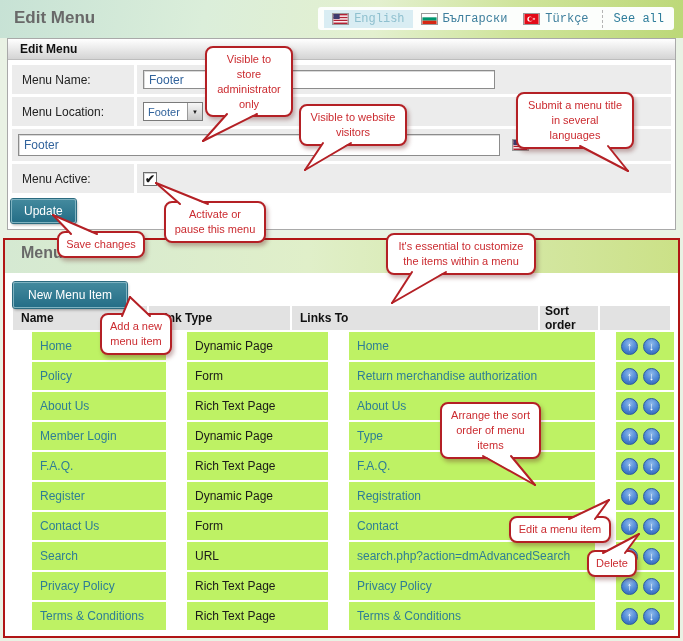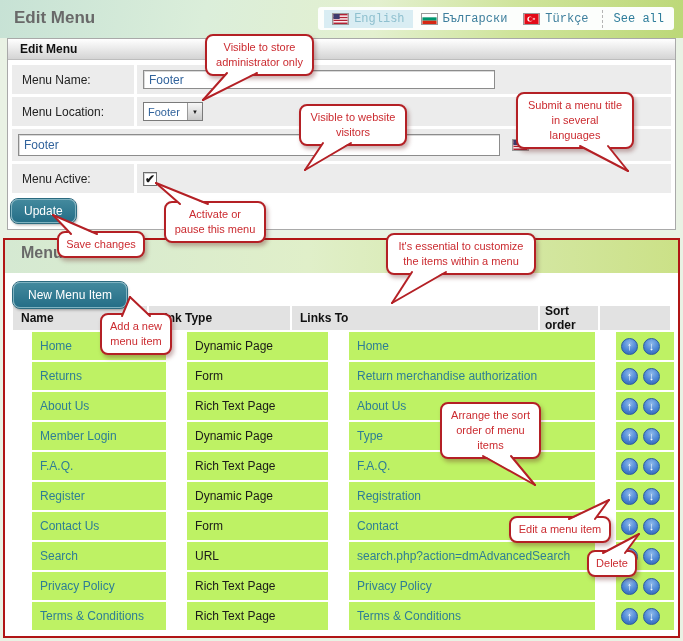--- a/index.html
+++ b/index.html
@@ -58,21 +58,21 @@
   .field-flag { margin-left:12px; cursor:pointer; }
   .cb {
     width:14px; height:14px; background:#fff; border:1px solid #6e6e6e;
     box-shadow:inset 1px 1px 0 #d0d0d0;
     font-size:12px; line-height:12px; text-align:center; font-weight:bold; color:#1a1a1a; cursor:pointer;
   }
   .btn-teal {
     position:absolute; display:inline-block;
     background:linear-gradient(#43899d,#256e87);
     border:1px solid #7fb3c1; outline:1px solid #2c6b80;
-    border-radius:7px; color:#fff; font-size:12px; cursor:pointer;
+    border-radius:2px; color:#fff; font-size:12px; cursor:pointer;
     box-shadow:1px 2px 3px rgba(0,0,0,0.35);
     font-family:"Liberation Sans",sans-serif;
   }
   #update-btn { left:11px; top:199px; padding:4px 12px; }
   #new-item-btn { left:13px; top:282px; padding:5px 14px; z-index:5; }
 
   
   .section {
     position:absolute; left:3px; top:238px; width:677px; height:400px;
     background:#fff; border:2px solid #b01515;
@@ -109,21 +109,21 @@
     position:absolute; z-index:50;
     background:#fff; border:2px solid #b42025; border-radius:8px;
     color:#cb2b30; font-size:11px; text-align:center; line-height:1.35;
     padding:4px 7px;
     box-shadow:2px 3px 4px rgba(100,30,30,0.35);
   }
   .callout svg.tail { position:absolute; overflow:visible; z-index:51; }
   .tailfill { fill:#fff; }
   .tailline { stroke:#b42025; stroke-width:2; stroke-linecap:round; }
 
-  #co-visible-store   { left:205px; top:34px;  width:109px; }
+  #co-visible-store   { left:205px; top:46px;  width:88px; }
   #co-visible-website { left:299px; top:104px; width:108px; }
   #co-submit-title    { left:516px; top:92px;  width:118px; }
   #co-activate        { left:164px; top:201px; width:102px; }
   #co-save            { left:57px;  top:231px; width:88px;  }
   #co-essential       { left:386px; top:233px; width:150px; }
   #co-add-new         { left:100px; top:313px; width:72px;  }
   #co-arrange         { left:440px; top:402px; width:101px; }
   #co-edit-item       { left:509px; top:516px; width:102px; }
   #co-delete          { left:587px; top:550px; width:50px;  }
 </style>
@@ -247,21 +247,21 @@
           <polygon points="1.4,15.4 3.2,10.6 6.2,13.6" fill="#f7e2b0" stroke="#b8a26a" stroke-width="0.6"></polygon>
           <polygon points="1.4,15.4 2.1,13.5 3.3,14.7" fill="#4a4a4a"></polygon>
         </svg>
       </span>
       <span class="xicon c-del">✖</span>
     </div>
   </div>
 
   <div class="trow">
     <div class="td c1">
-            <a class="tlink c-name">Returns</a>
+            <a class="tlink c-name">Policy</a>
           </div>
     <div class="td c2">
             <span class="ttype c-type">Form</span>
           </div>
     <div class="td c3">
             <a class="tlink c-links">Return merchandise authorization</a>
           </div>
     <div class="td c4">
       <span class="sortbtn c-up">↑</span>
       <span class="sortbtn c-down">↓</span>

